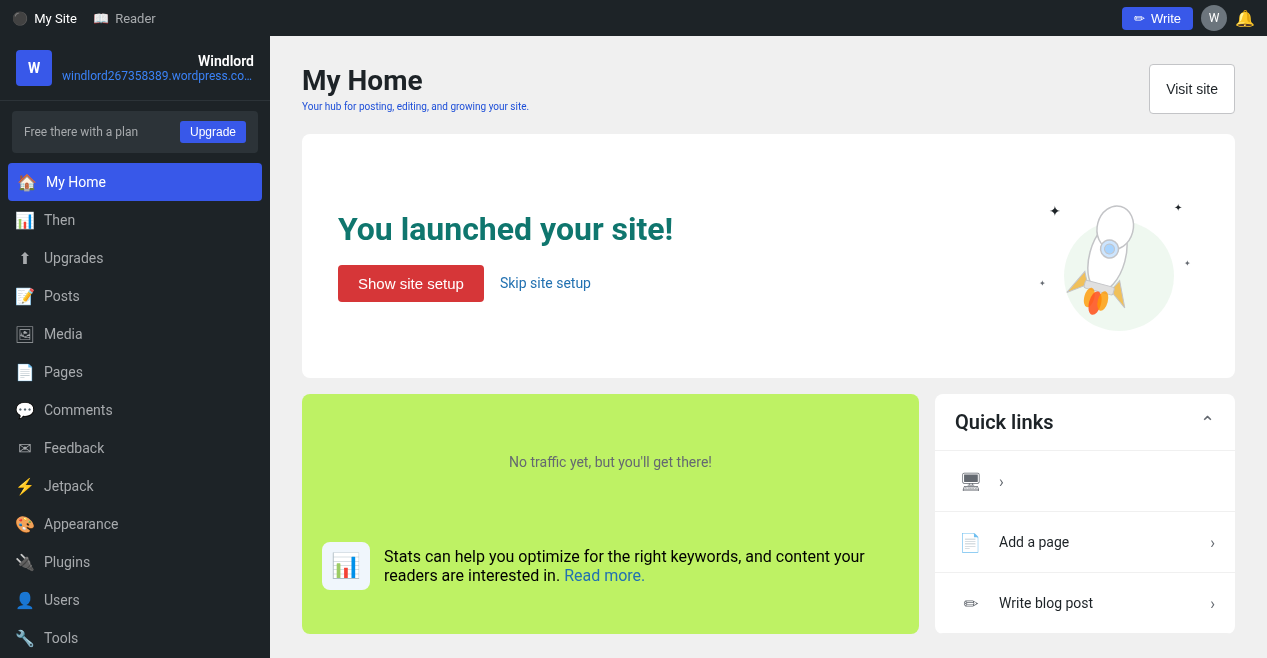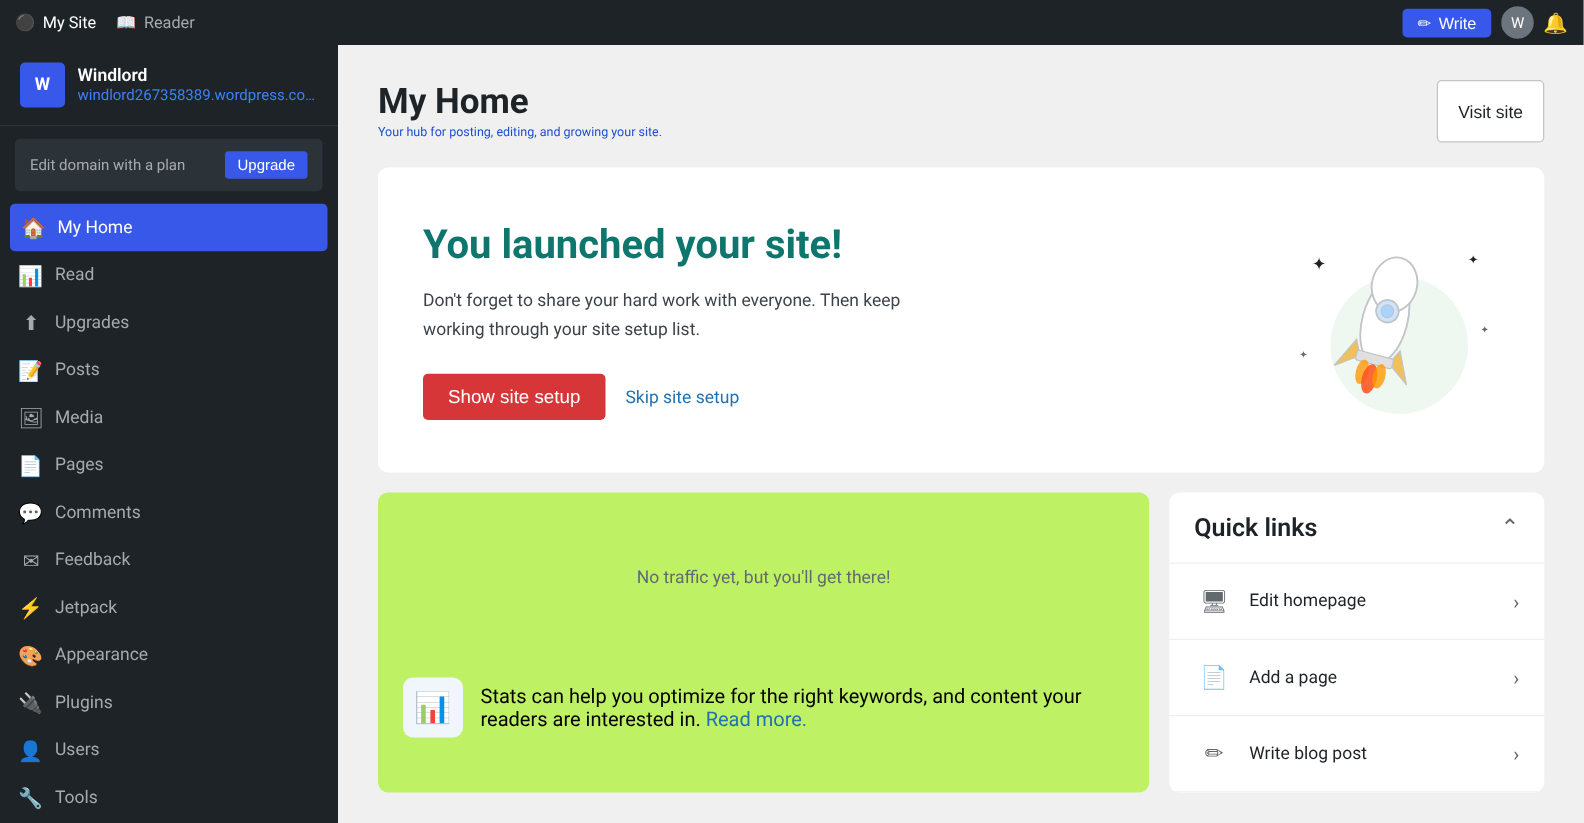--- a/index.html
+++ b/index.html
@@ -63,21 +63,21 @@
       gap: 10px;
       border-bottom: 1px solid #2c3338;
     }
     .site-logo {
       width: 36px; height: 36px;
       background: #3858e9;
       border-radius: 4px;
       display: flex; align-items: center; justify-content: center;
       color: #fff; font-size: 14px; font-weight: bold; flex-shrink: 0;
     }
-    .site-details { overflow: hidden; }
+    .site-details { overflow: hidden; text-align: right; }
     .site-name { color: #fff; font-size: 14px; font-weight: 600; white-space: nowrap; overflow: hidden; text-overflow: ellipsis; }
     .site-url { color: #3b82f6; font-size: 12px; white-space: nowrap; overflow: hidden; text-overflow: ellipsis; }
 
     .upgrade-banner {
       margin: 10px 12px;
       background: #2c3338;
       border-radius: 4px;
       padding: 10px 12px;
       display: flex;
       align-items: center;
@@ -256,32 +256,32 @@
       <div class="site-logo">
         <span>W</span>
       </div>
       <div class="site-details">
         <div class="site-name">Windlord</div>
         <div class="site-url">windlord267358389.wordpress.com</div>
       </div>
     </div>
 
     <div class="upgrade-banner">
-      <span class="upgrade-text">Edit domain with a plan</span>
+      <span class="upgrade-text">Free there with a plan</span>
       <button class="upgrade-btn">Upgrade</button>
     </div>
 
     <nav>
       <a class="nav-item active">
         <span class="nav-icon">🏠</span>
         <span>My Home</span>
       </a>
       <a class="nav-item">
         <span class="nav-icon">📊</span>
-        <span>Read</span>
+        <span>Then</span>
       </a>
       <a class="nav-item">
         <span class="nav-icon">⬆</span>
         <span>Upgrades</span>
       </a>
       <a class="nav-item">
         <span class="nav-icon">📝</span>
         <span>Posts</span>
       </a>
       <a class="nav-item">
@@ -333,21 +333,20 @@
       <div>
         <h1 class="page-title">My Home</h1>
         <p class="page-subtitle">Your hub for posting, editing, and growing your site.</p>
       </div>
       <button class="visit-site-btn">Visit site</button>
     </div>
 
     <div class="launch-card">
       <div class="launch-content">
         <h2 class="launch-title">You launched your site!</h2>
-        <p class="launch-desc">Don't forget to share your hard work with everyone. Then keep working through your site setup list.</p>
         <div class="launch-actions">
           <button class="show-setup-btn">Show site setup</button>
           <a class="skip-setup-link">Skip site setup</a>
         </div>
       </div>
 
       <div class="rocket-area">
         <svg width="180" height="180" viewBox="0 0 180 180">
 
           <circle cx="100" cy="110" r="55" fill="#e8f5e9" opacity="0.7"></circle>
@@ -393,21 +392,20 @@
         </div>
       </div>
 
       <div class="quick-links-card">
         <div class="quick-links-header">
           <span class="quick-links-title">Quick links</span>
           <span style="color:#646970;cursor:pointer;font-size:18px;">⌃</span>
         </div>
         <div class="quick-link-item">
           <span class="quick-link-icon">🖥</span>
-          <span class="quick-link-label">Edit homepage</span>
           <span class="quick-link-arrow">›</span>
         </div>
         <div class="quick-link-item">
           <span class="quick-link-icon">📄</span>
           <span class="quick-link-label">Add a page</span>
           <span class="quick-link-arrow">›</span>
         </div>
         <div class="quick-link-item">
           <span class="quick-link-icon">✏</span>
           <span class="quick-link-label">Write blog post</span>

